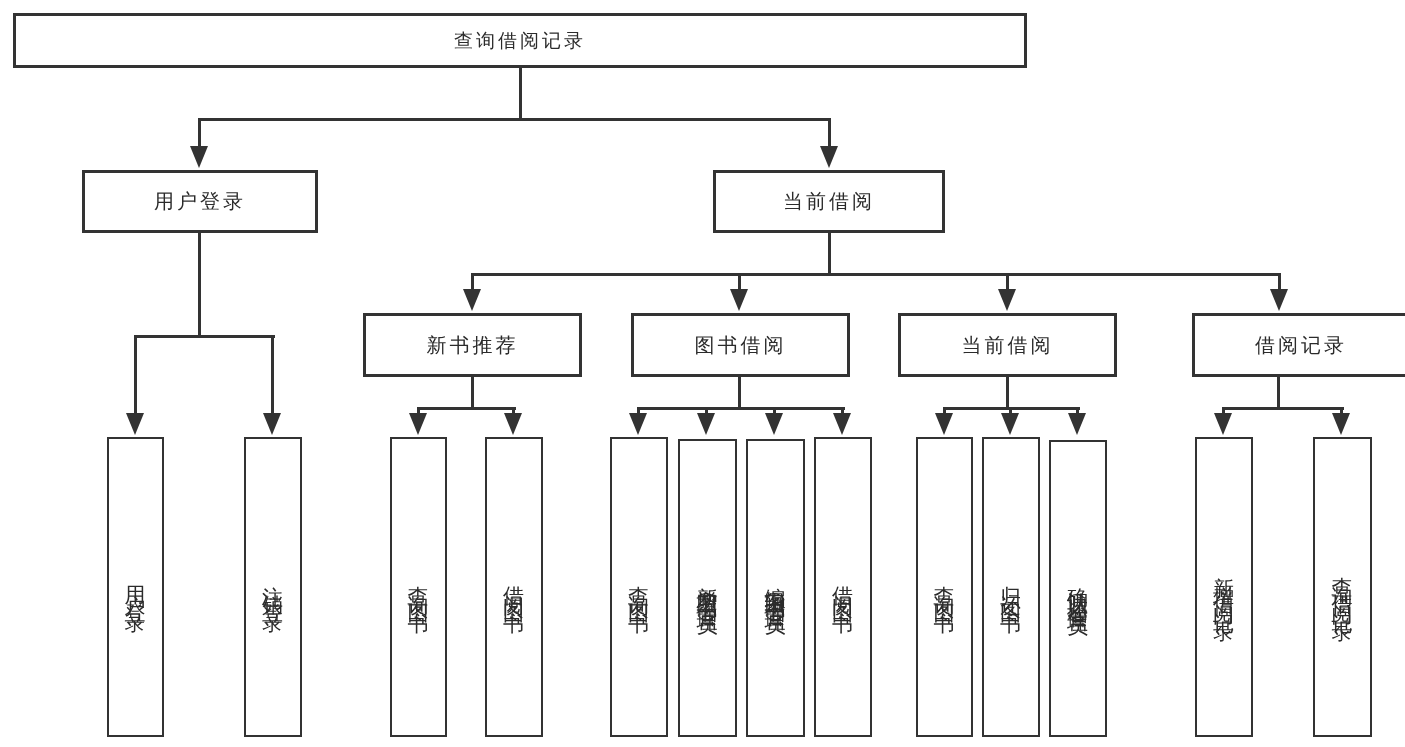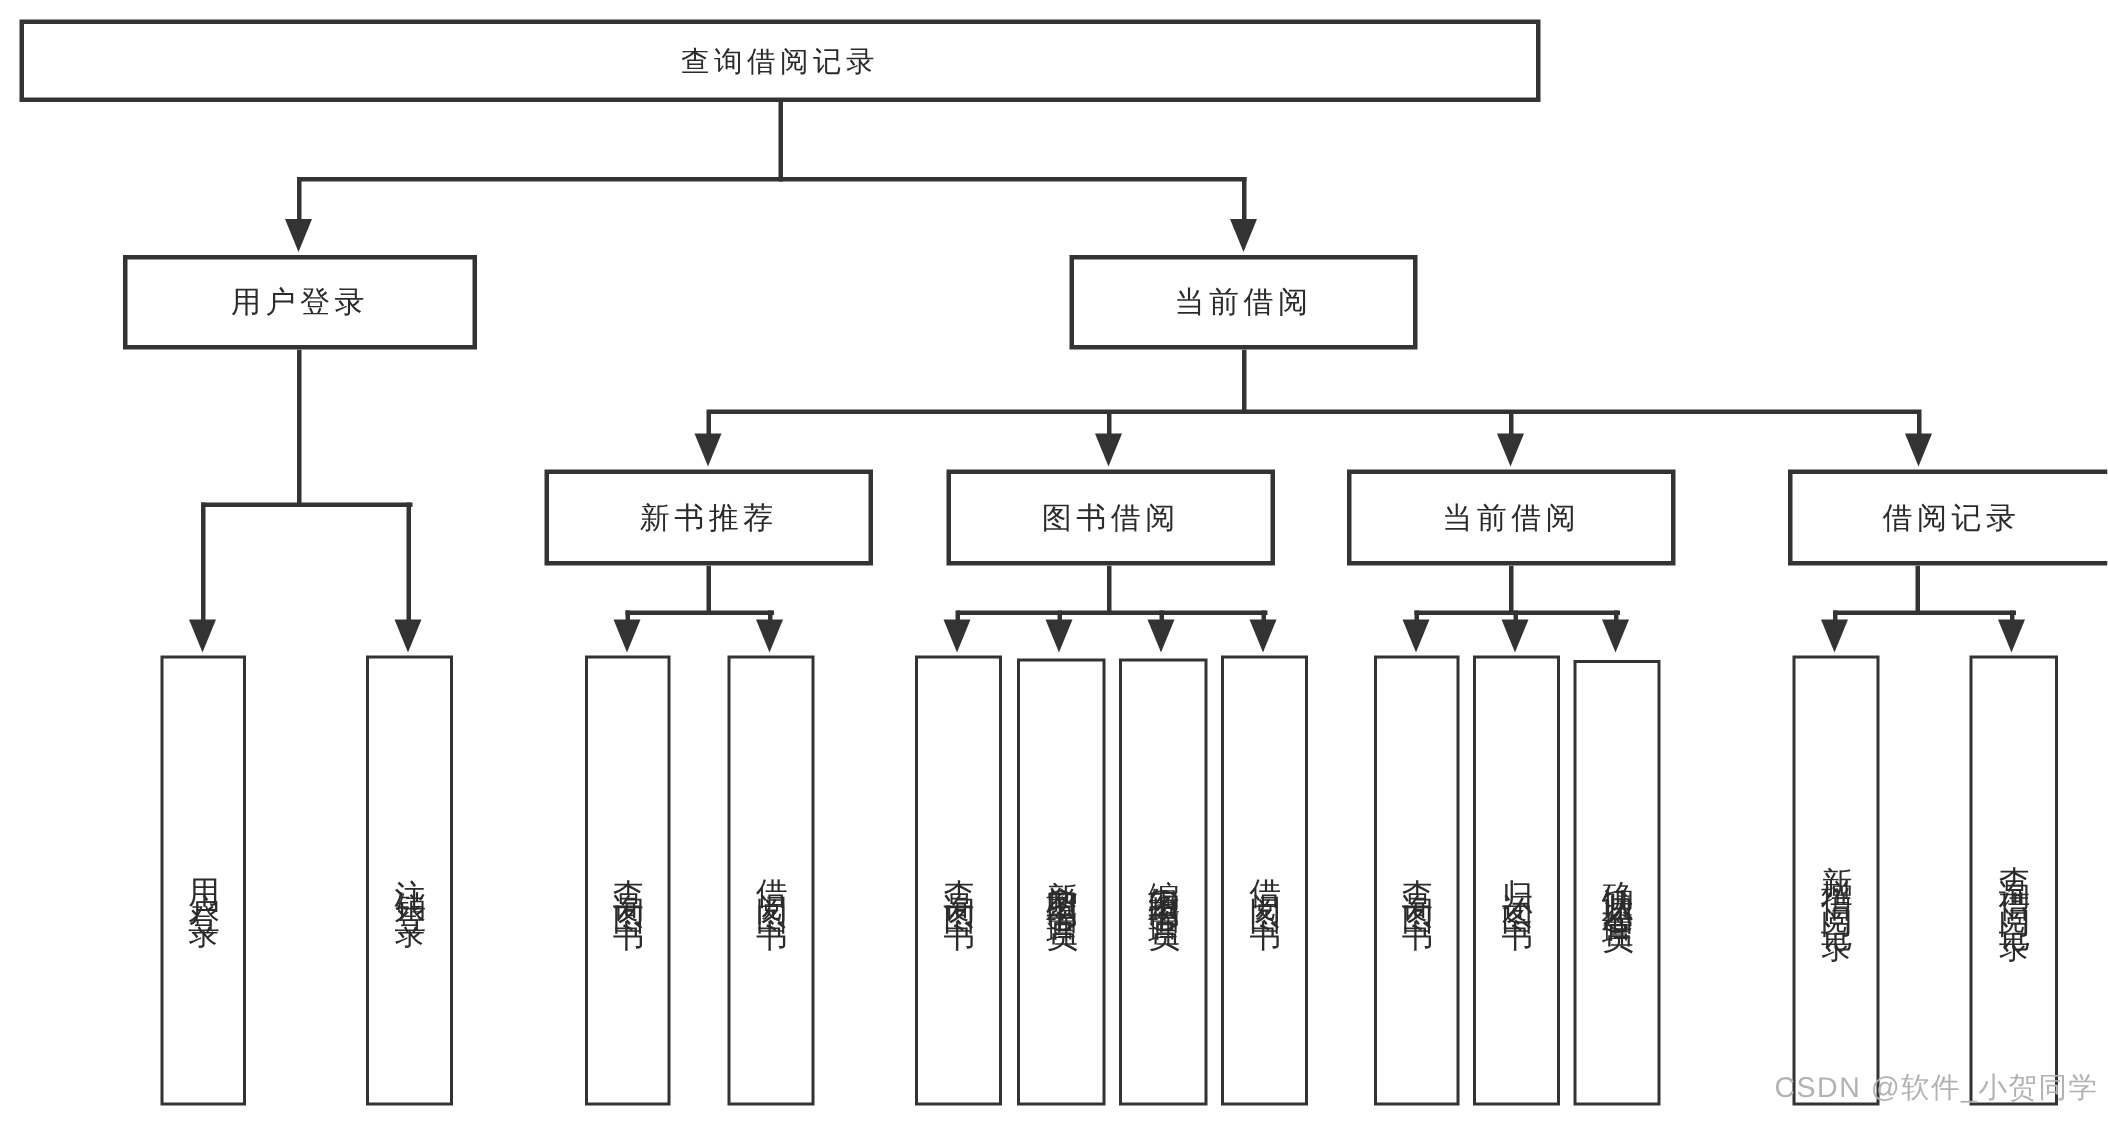--- a/index.html
+++ b/index.html
@@ -154,15 +154,14 @@
     <span class="vlabel">确认归还（管理员）</span>
   </div>
 
   <div class="box leaf" style="left:1195px;top:437px;width:58px;height:300px">
     <span class="vlabel">新增借阅记录</span>
   </div>
   <div class="box leaf" style="left:1313px;top:437px;width:59px;height:300px">
     <span class="vlabel">查询借阅记录</span>
   </div>
 
-  <div class="watermark">CSDN @软件_小贺同学</div>
 
 </div>
 
 </body></html>

